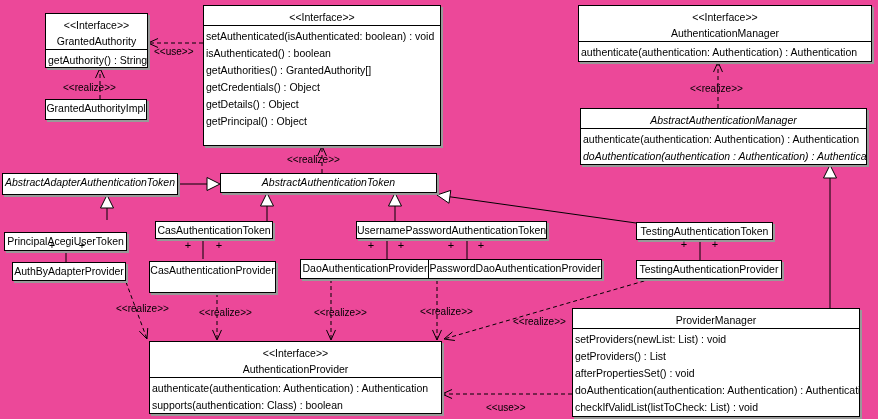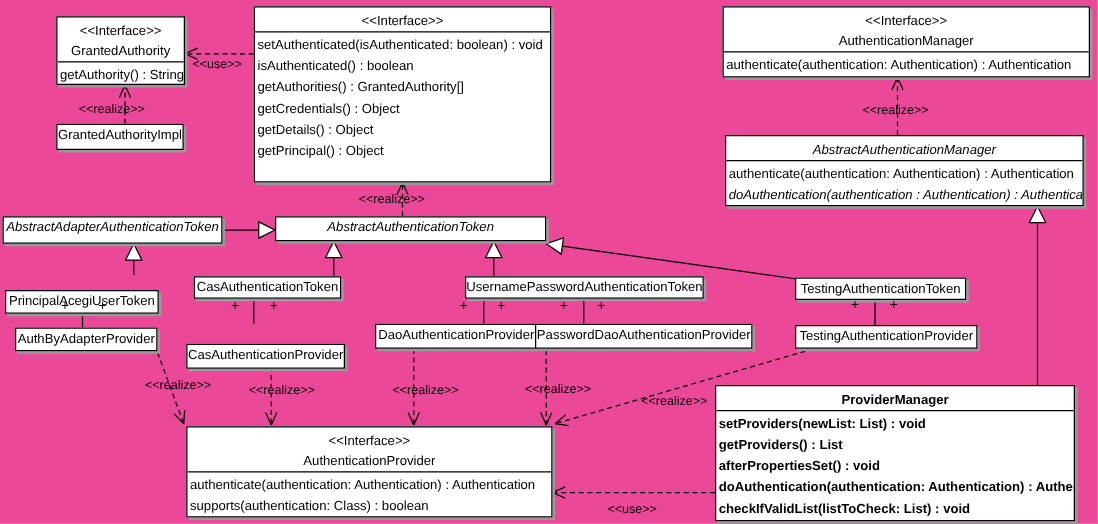--- a/index.html
+++ b/index.html
@@ -171,36 +171,36 @@
     <div class="cls" style="left: 4px; top: 220px; width: 123px; height: 19px; margin-top: 12px;">
       <div class="cls-head fill">
         <div class="cname">PrincipalAcegiUserToken</div>
       </div>
     </div>
     <div class="cls" style="left: 155px; top: 221px; width: 118px; height: 18px;">
       <div class="cls-head fill">
         <div class="cname">CasAuthenticationToken</div>
       </div>
     </div>
-    <div class="cls" style="left: 372px; top: 221px; width: 191px; height: 18px;">
+    <div class="cls" style="left: 356px; top: 221px; width: 191px; height: 18px;">
       <div class="cls-head fill">
         <div class="cname">UsernamePasswordAuthenticationToken</div>
       </div>
     </div>
     <div class="cls" style="left: 636px; top: 222px; width: 137px; height: 18px;">
       <div class="cls-head fill">
         <div class="cname">TestingAuthenticationToken</div>
       </div>
     </div>
     <div class="cls" style="left: 12px; top: 262px; width: 114px; height: 19px;">
       <div class="cls-head fill">
         <div class="cname">AuthByAdapterProvider</div>
       </div>
     </div>
-    <div class="cls" style="left: 149px; top: 275px; width: 127px; height: 20px;">
+    <div class="cls" style="left: 149px; top: 261px; width: 127px; height: 32px;">
       <div class="cls-head fill">
         <div class="cname">CasAuthenticationProvider</div>
       </div>
     </div>
     <div class="cls" style="left: 300px; top: 259px; width: 130px; height: 20px;">
       <div class="cls-head fill">
         <div class="cname">DaoAuthenticationProvider</div>
       </div>
     </div>
     <div class="cls" style="left: 428px; top: 259px; width: 174px; height: 20px;">
@@ -216,21 +216,21 @@
     <div class="cls" style="left: 149px; top: 341px; width: 293px; height: 73px;">
       <div class="cls-head">
         <div class="stereo">&lt;&lt;Interface&gt;&gt;</div>
         <div class="cname">AuthenticationProvider</div>
       </div>
       <div class="cls-methods">
         <div class="m">authenticate(authentication: Authentication) : Authentication</div>
         <div class="m">supports(authentication: Class) : boolean</div>
       </div>
     </div>
-    <div class="cls" style="left: 572px; top: 308px; width: 288px; height: 109px; font-weight: bold;">
+    <div class="cls" style="left: 572px; top: 308px; width: 288px; height: 109px;">
       <div class="cls-head">
         <div class="cname">ProviderManager</div>
       </div>
       <div class="cls-methods">
         <div class="m">setProviders(newList: List) : void</div>
         <div class="m">getProviders() : List</div>
         <div class="m">afterPropertiesSet() : void</div>
         <div class="m">doAuthentication(authentication: Authentication) : Authentication</div>
         <div class="m">checkIfValidList(listToCheck: List) : void</div>
       </div>

